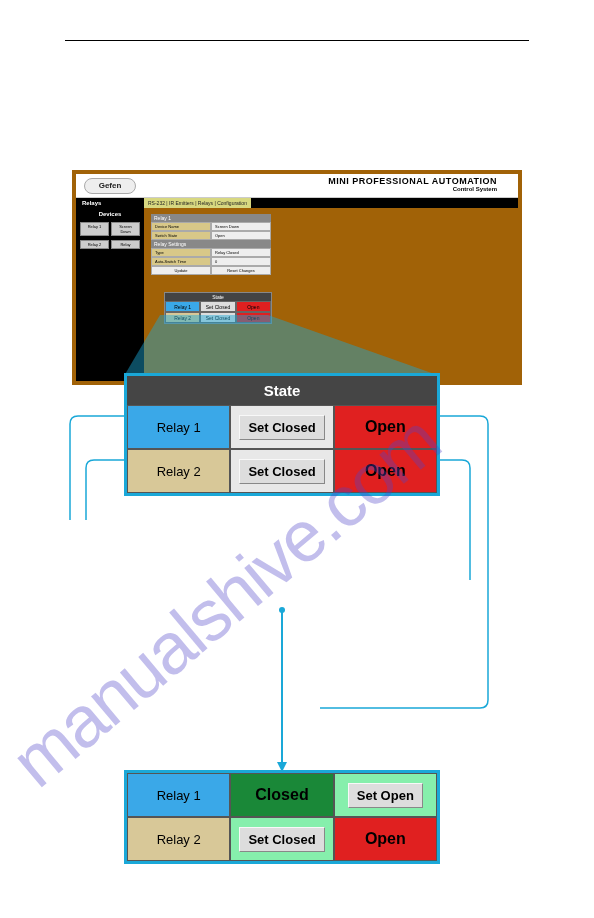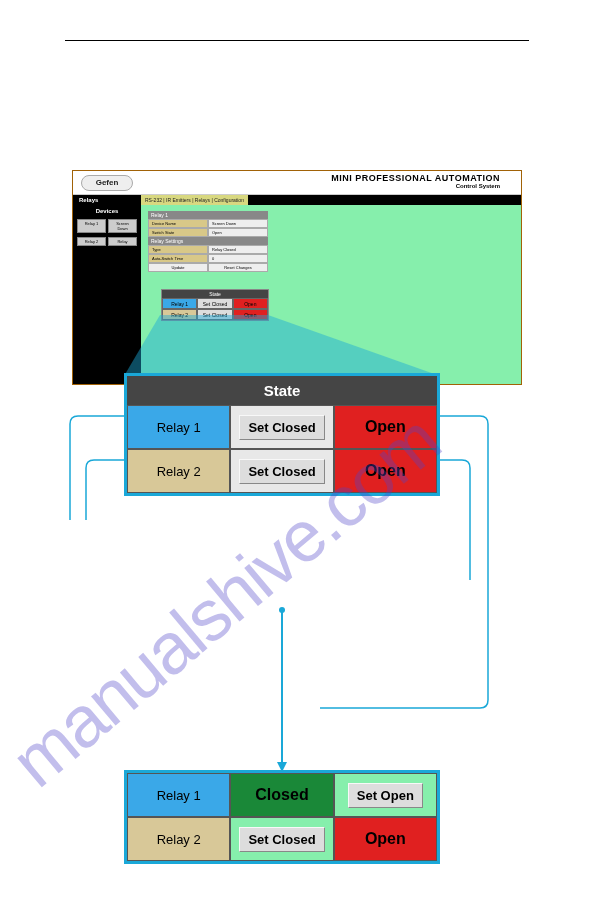--- a/index.html
+++ b/index.html
@@ -3,21 +3,21 @@
 <meta charset="utf-8">
 <style>
   * { box-sizing: border-box; margin: 0; padding: 0; }
   body { width: 594px; height: 918px; background: #fff; font-family: Arial, sans-serif; position: relative; overflow: hidden; }
   
   .page-border { position: absolute; top: 40px; left: 65px; right: 65px; height: 1px; background: #000; }
   
   .watermark { position: absolute; font-size: 72px; color: rgba(80,70,200,0.35); font-weight: 400; transform: rotate(-40deg); pointer-events: none; z-index: 50; letter-spacing: -2px; }
   
   
-  .app-shot { position: absolute; top: 170px; left: 72px; width: 450px; height: 215px; border: 1px solid #a16207; background: #86efac; }
+  .app-shot { position: absolute; top: 170px; left: 72px; width: 450px; height: 215px; border: 4px solid #a16207; background: #a16207; }
   .app-shot .topbar { height: 24px; background: #fff; position: relative; border-bottom: 1px solid #ccc; }
   .app-shot .logo { position: absolute; left: 8px; top: 4px; width: 52px; height: 16px; background: #eee; border: 1px solid #aaa; border-radius: 8px; font-size: 8px; line-height: 14px; text-align: center; font-weight: bold; color: #222; }
   .app-shot .title { position: absolute; right: 21px; top: 2px; text-align: right; font-size: 9px; font-weight: 900; letter-spacing: 0.5px; }
   .app-shot .title .sub { display: block; font-size: 6px; font-weight: bold; letter-spacing: 0; }
   .app-shot .navbar { position: absolute; top: 24px; left: 0; right: 0; height: 10px; background: #000; }
   .app-shot .navbar .menu { position: absolute; left: 68px; top: 0; height: 10px; background: #d8d880; font-size: 5px; line-height: 10px; padding: 0 4px; color: #222; white-space: nowrap; }
   .app-shot .navbar .tag { position: absolute; left: 6px; top: 0; color: #fff; font-size: 6px; font-weight: bold; line-height: 10px; }
   .app-shot .sidebar { position: absolute; top: 34px; left: 0; width: 68px; bottom: 0; background: #000; }
   .app-shot .sidebar .hdr { color: #fff; font-size: 6px; font-weight: bold; text-align: center; padding: 3px 0; }
   .app-shot .sidebar .row { display: flex; gap: 2px; padding: 2px 4px; }

